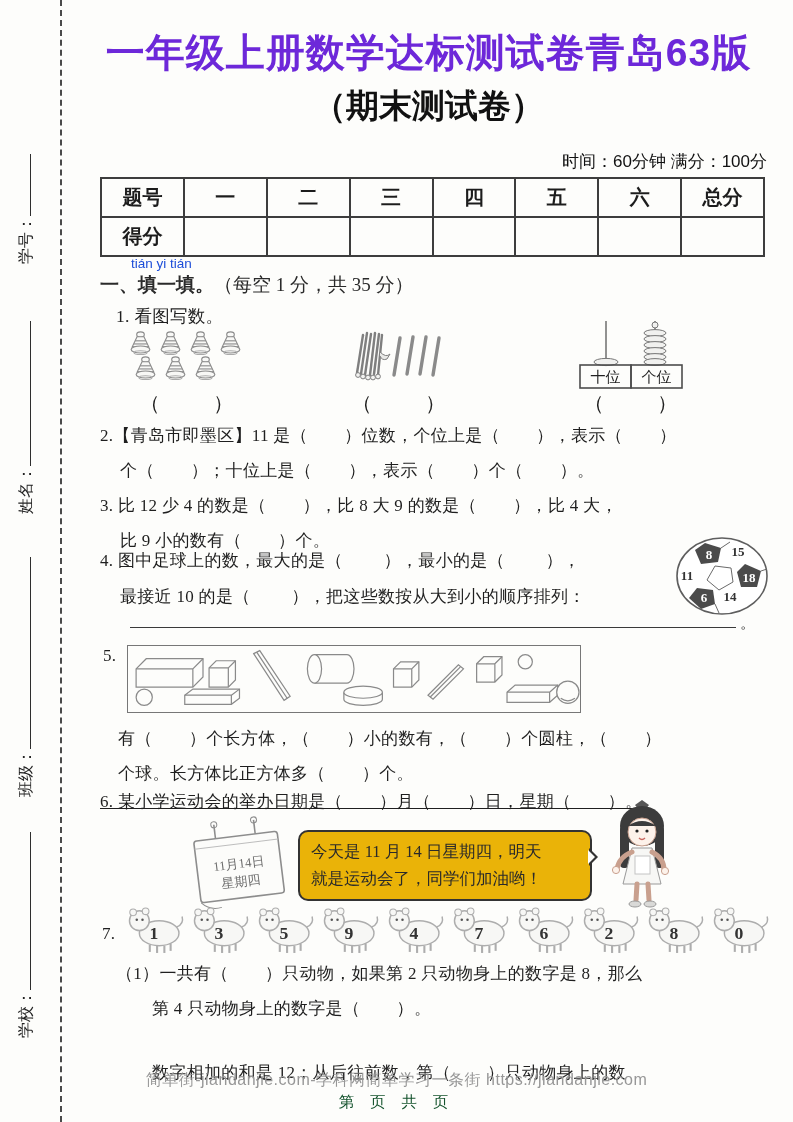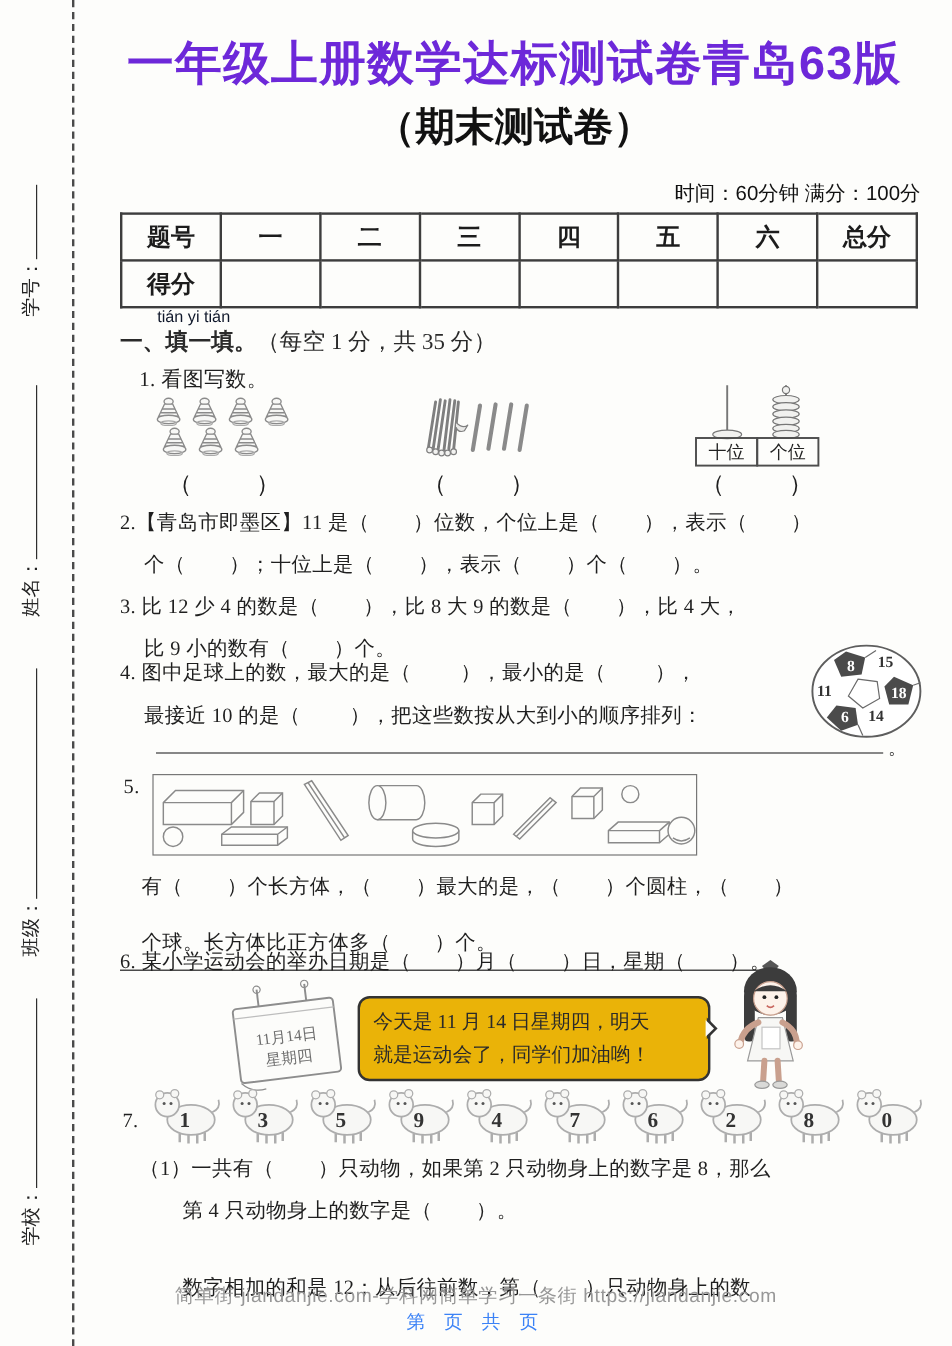--- a/index.html
+++ b/index.html
@@ -25,21 +25,21 @@
               font-weight:bold; font-size:33px; color:#111; }
   .info { position:absolute; right:26px; top:150px; font-size:17px; color:#111; }
 
   
   .score-table { position:absolute; left:100px; top:177px; width:665px; border-collapse:collapse; table-layout:fixed; }
   .score-table td { border:2px solid #3d3d3d; height:39px; text-align:center;
                     font-family:"Liberation Sans",sans-serif; font-size:20px; font-weight:bold; color:#1c1c1c; }
 
   
   .line { position:absolute; white-space:pre; font-size:17px; color:#1f1f1f; letter-spacing:.3px; }
-  .pinyin { position:absolute; left:131px; top:256px; font-size:13.5px; color:#0f172a; }
+  .pinyin { position:absolute; left:131px; top:256px; font-size:13.5px; color:#1d4ed8; }
   .sec-head { position:absolute; left:100px; top:272px; white-space:pre; font-size:19px; }
   .sec-head b { font-weight:bold; }
   .blank20 { font-size:20px; }
 
   .ans-line { position:absolute; left:130px; top:612px; width:606px; height:16px; border-bottom:1.5px solid #3a3a3a; }
 
   .shape-box { position:absolute; left:127px; top:645px; width:454px; height:68px; border:1.5px solid #777; background:#fdfdfb; }
 
   .bubble { position:absolute; left:298px; top:830px; width:294px; border:2px solid #333; border-radius:10px;
             padding:7px 11px; font-size:16.5px; line-height:1.62; background:#eab308; white-space:pre; }
@@ -50,21 +50,21 @@
   .shuttle-row { display:flex; gap:1px; }
   .shuttle-row.second { margin-left:5px; margin-top:-2px; }
   .shuttle { width:29px; height:27px; }
 
   .animals { position:absolute; left:124px; top:904px; width:658px; display:flex; gap:3px; }
   .animal { width:62px; height:50px; }
 
   .watermark { position:absolute; left:0; right:0; top:1070px; text-align:center;
                font-size:16px; color:#979797; letter-spacing:.5px; }
   .footer { position:absolute; left:0; right:0; top:1092px; text-align:center;
-            font-size:15.5px; color:#3b82f6; letter-spacing:6px; }
+            font-size:15.5px; color:#14532d; letter-spacing:6px; }
 
   svg { display:block; }
   svg text { font-family:"Liberation Serif","DejaVu Serif",serif; }
 </style>
 </head>
 <body>
 
 <div class="page">
 
   <div class="seal-line"></div>
@@ -281,22 +281,22 @@
         <path d="M344,16 L351,9 L369,9 L369,27 L362,34 L344,34 Z"></path>
           <path d="M344,16 L362,16 L362,34 M362,16 L369,9" fill="none"></path>
         <circle cx="392" cy="14" r="7"></circle>
         <path d="M374,44 L382,37 L424,37 L424,47 L416,54 L374,54 Z"></path>
           <path d="M374,44 L416,44 L416,54 M416,44 L424,37" fill="none"></path>
         <circle cx="434" cy="44" r="11"></circle>
           <path d="M427,50 q7,5 14,0" fill="none"></path>
       </g>
     </svg>
   </div>
-  <div class="line" style="left:118px; top:727px;">有（        ）个长方体，（        ）最大的是，（        ）个圆柱，（        ）</div>
-  <div class="line" style="left:118px; top:762px;margin-top:12px;">个球。长方体比正方体多（        ）个。</div>
+  <div class="line" style="left:118px; top:727px;">有（        ）个长方体，（        ）小的数有，（        ）个圆柱，（        ）</div>
+  <div class="line" style="left:118px; top:762px;">个球。长方体比正方体多（        ）个。</div>
 
   <div class="line" style="left:100px; top:790px;text-decoration:underline;">6. 某小学运动会的举办日期是（        ）月（        ）日，星期（        ）。</div>
 
   <svg style="position:absolute; left:186px; top:816px;" width="106" height="98" viewBox="0 0 106 98">
     <g transform="rotate(-7 53 50)">
       <line x1="33" y1="6" x2="33" y2="22" stroke="#8d8d8d" stroke-width="1.6"></line>
       <line x1="73" y1="6" x2="73" y2="22" stroke="#8d8d8d" stroke-width="1.6"></line>
       <circle cx="33" cy="6" r="3" fill="none" stroke="#8d8d8d"></circle>
       <circle cx="73" cy="6" r="3" fill="none" stroke="#8d8d8d"></circle>
       <rect x="11" y="20" width="84" height="62" rx="3" fill="#fcfcfa" stroke="#8d8d8d" stroke-width="1.6"></rect>

